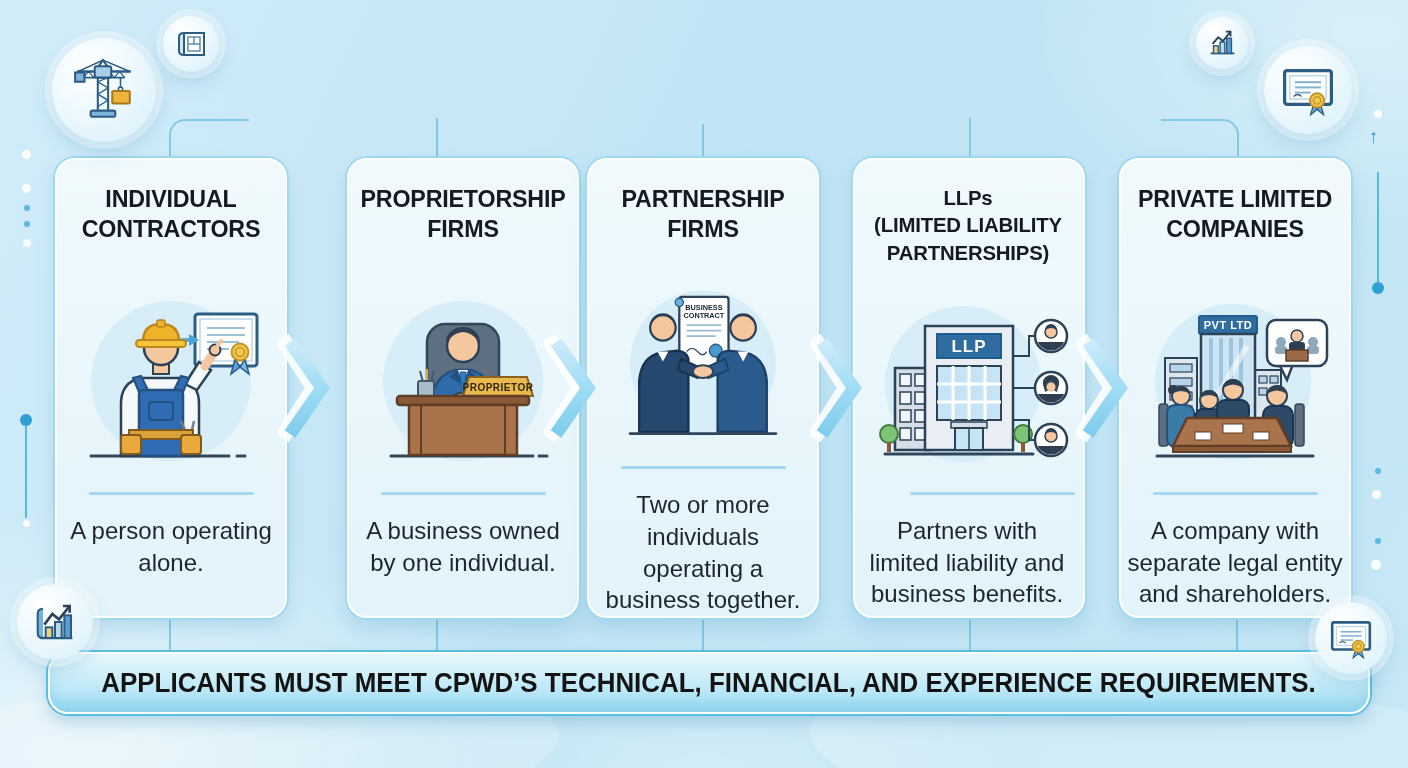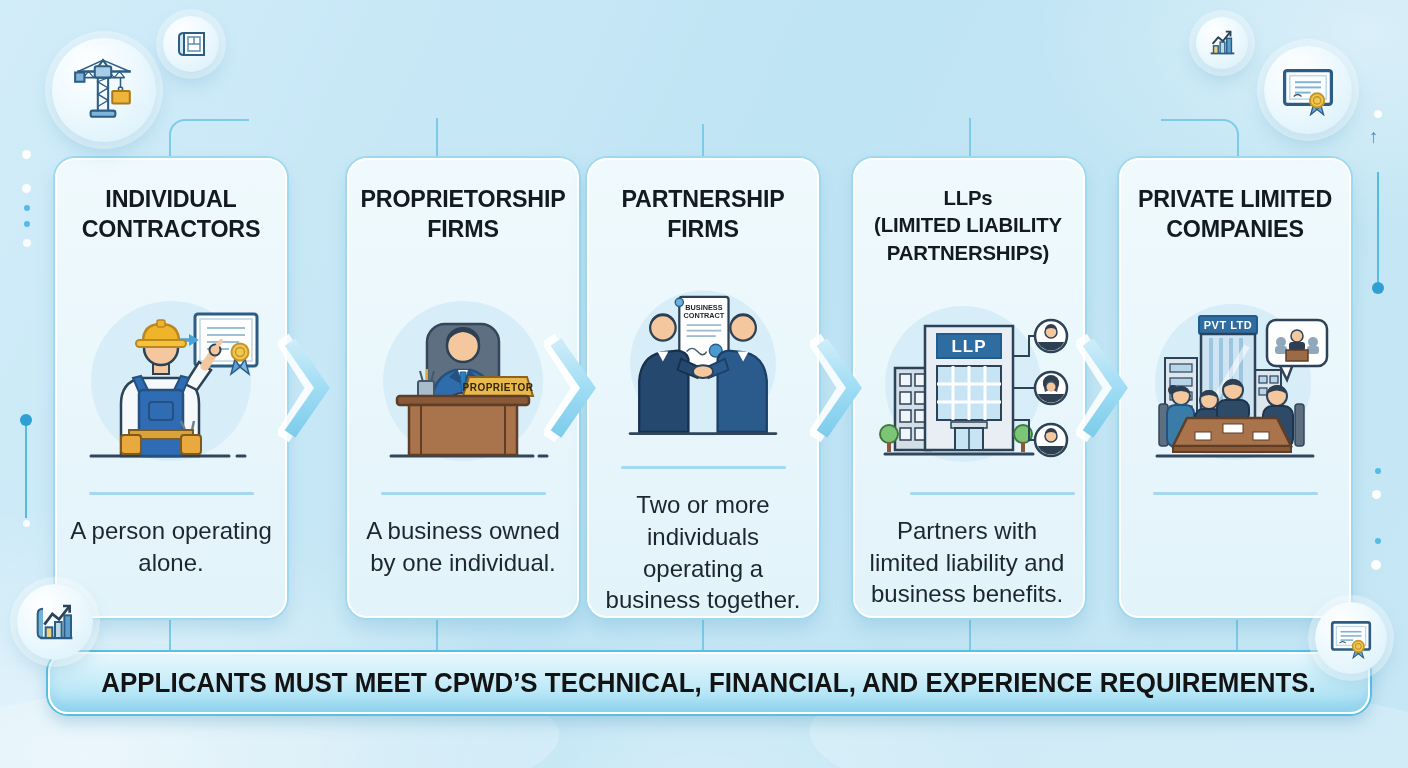--- a/index.html
+++ b/index.html
@@ -404,20 +404,21 @@
       </g>
       <g>
         <polygon points="58,134 148,134 162,162 44,162" fill="#a9744c" stroke="#5f3d26" stroke-width="2.5"></polygon>
         <polygon points="44,162 162,162 162,168 44,168" fill="#8a5a38" stroke="#5f3d26" stroke-width="2"></polygon>
         <rect x="94" y="140" width="20" height="9" fill="#ffffff" stroke="#5f3d26" stroke-width="1"></rect>
         <rect x="66" y="148" width="16" height="8" fill="#ffffff" stroke="#5f3d26" stroke-width="1"></rect>
         <rect x="124" y="148" width="16" height="8" fill="#ffffff" stroke="#5f3d26" stroke-width="1"></rect>
       </g>
     </svg>
     <div class="divider"></div>
+    <div class="card-desc">A company with separate legal entity and shareholders.</div>
   </div>
 
   <svg class="chevron" style="left:278px;" width="52" height="116" viewBox="0 0 52 116">
     <path d="M4 8 L36 58 L4 108" fill="none" stroke="rgba(255,255,255,.85)" stroke-width="16"></path>
     <path d="M12 12 L44 58 L12 104" fill="none" stroke="url(#chevGrad)" stroke-width="13"></path>
   </svg>
   <svg class="chevron" style="left:544px;" width="52" height="116" viewBox="0 0 52 116">
     <path d="M4 8 L36 58 L4 108" fill="none" stroke="rgba(255,255,255,.85)" stroke-width="16"></path>
     <path d="M12 12 L44 58 L12 104" fill="none" stroke="url(#chevGrad)" stroke-width="13"></path>
   </svg>

